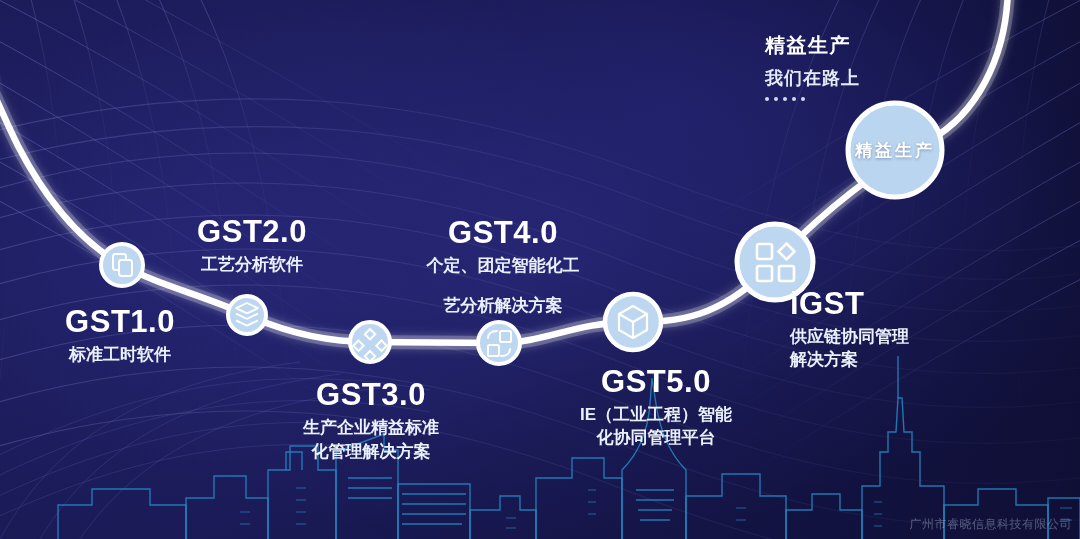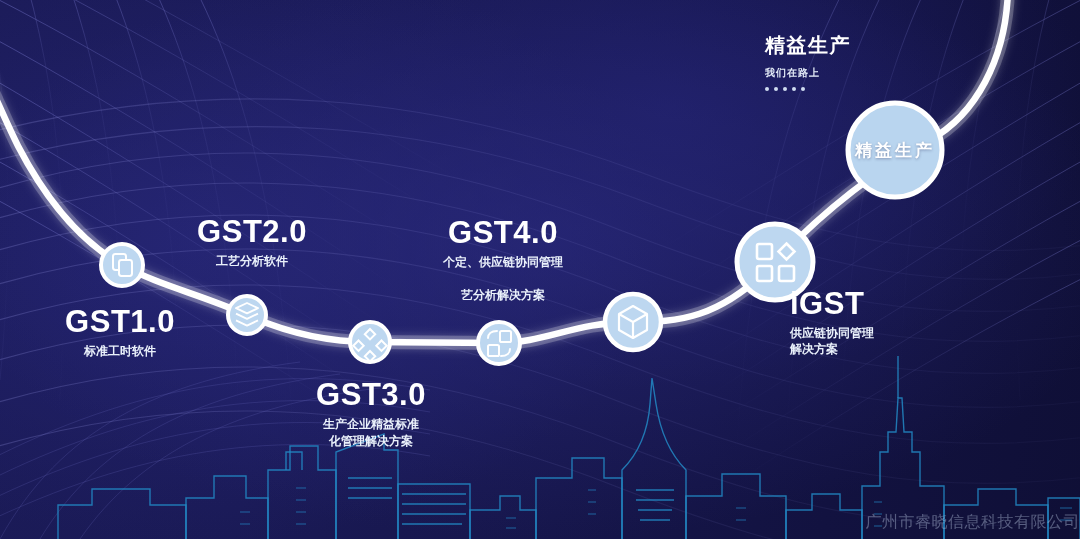--- a/index.html
+++ b/index.html
@@ -22,36 +22,36 @@
   .gst-title {
     color:#ffffff;
     font-size:31px;
     font-weight:bold;
     letter-spacing:.5px;
     line-height:1.1;
     white-space:nowrap;
   }
   .gst-sub {
     color:#eaf1fb;
-    font-size:12px;
+    font-size:17px;
     font-weight:bold;
     line-height:1.32;
     white-space:nowrap;
     margin-top:5px;
   }
   .ctr { text-align:center; }
   .lft { text-align:left; }
 
   
   .lean-h {
     color:#ffffff; font-size:20px; font-weight:bold; letter-spacing:1.5px;
     white-space:nowrap;
   }
   .lean-s {
-    color:#e4ecf8; font-size:10px; font-weight:bold; letter-spacing:1px;
+    color:#e4ecf8; font-size:18px; font-weight:bold; letter-spacing:1px;
     margin-top:7px; white-space:nowrap;
   }
   .lean-dots {
     margin-top:7px; display:flex; gap:5px;
   }
   .lean-dots i { width:4px; height:4px; border-radius:50%; background:#cfdcf0; display:block; }
 
   
   .node-label {
     position:absolute;
@@ -59,23 +59,23 @@
     font-size:17px;
     font-weight:bold;
     letter-spacing:3px;
     white-space:nowrap;
     transform:translate(-50%,-50%);
     text-shadow:0 1px 3px rgba(20,20,70,.35);
   }
 
   .watermark {
     position:absolute;
-    right:0; bottom:6px;
+    right:8px; bottom:6px;
     color:rgba(190,205,230,.40);
-    font-size:16px;
+    font-size:12px;
     letter-spacing:.5px;
     white-space:nowrap;
   }
 </style>
 </head>
 <body>
 
 <div class="stage">
 
   <div class="layer">
@@ -333,24 +333,29 @@
   </div>
 
   <div class="tbox ctr" style="left:371px; top:378px; transform:translateX(-50%);">
     <div class="gst-title">GST3.0</div>
     <div class="gst-sub">生产企业精益标准</div>
     <div class="gst-sub" style="margin-top:1px">化管理解决方案</div>
   </div>
 
   <div class="tbox ctr" style="left:503px; top:216px; transform:translateX(-50%);">
     <div class="gst-title">GST4.0</div>
-    <div class="gst-sub">个定、供应链协同管理</div>
+    <div class="gst-sub">个定、团定智能化工</div>
     <div class="gst-sub" style="margin-top:17px">艺分析解决方案</div>
   </div>
 
+  <div class="tbox ctr" style="left:656px; top:365px; transform:translateX(-50%);">
+    <div class="gst-title">GST5.0</div>
+    <div class="gst-sub">IE（工业工程）智能</div>
+    <div class="gst-sub" style="margin-top:0">化协同管理平台</div>
+  </div>
 
   <div class="tbox lft" style="left:790px; top:287px;">
     <div class="gst-title">iGST</div>
     <div class="gst-sub">供应链协同管理</div>
     <div class="gst-sub" style="margin-top:0">解决方案</div>
   </div>
 
   <div class="watermark">广州市睿晓信息科技有限公司</div>
 
 </div>

